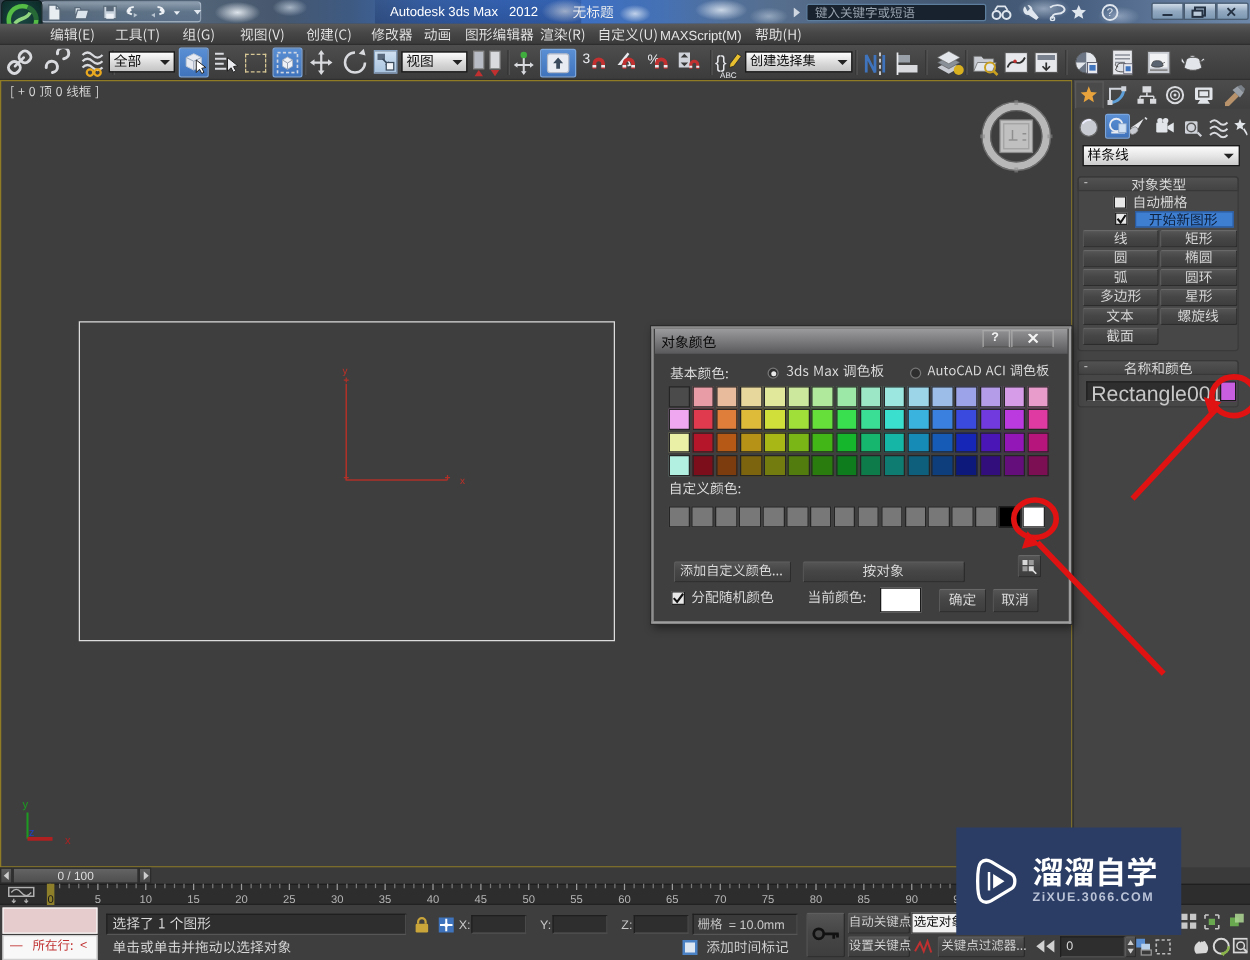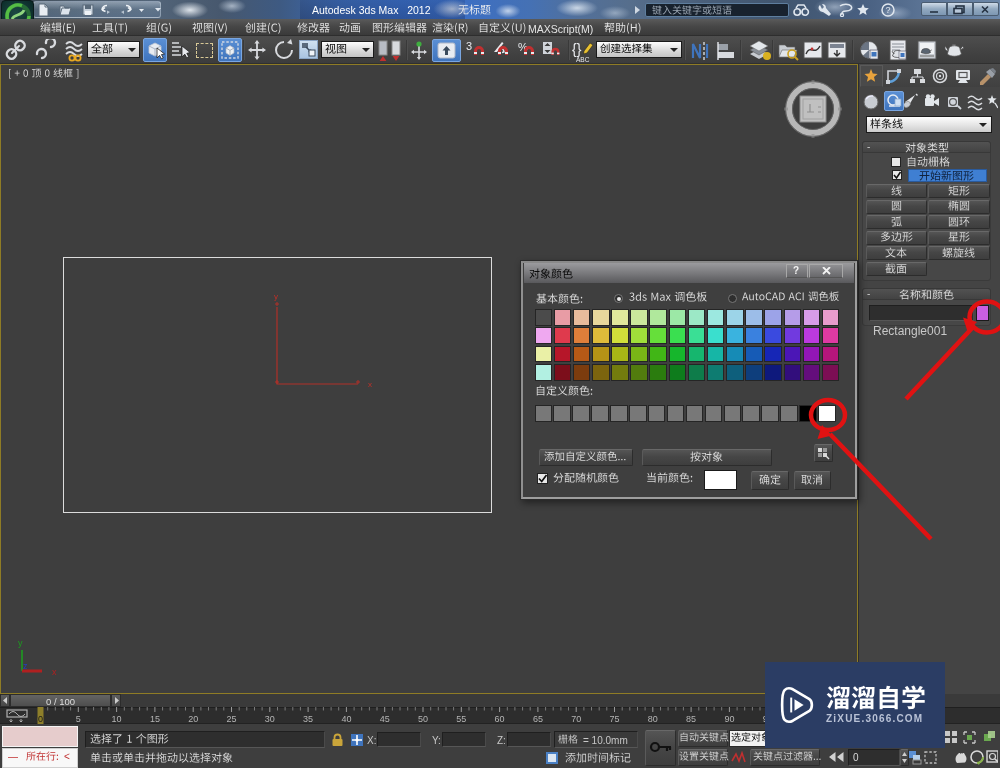--- a/index.html
+++ b/index.html
@@ -733,21 +733,21 @@
 <svg style="position:absolute;left:899px;top:289px;overflow:visible" width="57" height="15">
     <g fill="#dcdcdc" transform="translate(0,9.7) scale(0.0110)">
       <use href="#g540d" x="0"></use>
       <use href="#g79f0" x="1000"></use>
       <use href="#g548c" x="2000"></use>
       <use href="#g989c" x="3000"></use>
       <use href="#g8272" x="4000"></use>
     </g>
   </svg>
 <div style="position:absolute;left:869px;top:305px;width:105px;height:16px;background:#2e2e2e;border:1px solid #1f1f1f;border-bottom-color:#565656;border-right-color:#4a4a4a"></div>
-<div class="abs" style="left:873px;top:324px;font-size:12px;color:#c8c8c8">Rectangle001</div>
+<div class="abs" style="left:873px;top:306px;font-size:17px;color:#c8c8c8">Rectangle001</div>
 <div style="position:absolute;left:976px;top:305px;width:13px;height:16px;background:#c95fe0;border:1px solid #1a1a1a"></div>
 <div style="position:absolute;left:520px;top:260px;width:338px;height:240px;background:#2b2b2b;box-shadow:2px 3px 7px rgba(0,0,0,.45)"></div>
 <div style="position:absolute;left:521px;top:261px;width:336px;height:238px;background:#3f3f3f;border:2px solid #9e9e9e;border-top-color:#8a8a8a;border-left-color:#8f8f8f"></div>
 <div style="position:absolute;left:524px;top:263px;width:330px;height:20px;background:linear-gradient(#9b9b9e,#77777a 55%,#59595c)"></div>
 <svg style="position:absolute;left:529px;top:268px;overflow:visible" width="46" height="15">
     <g fill="#0a0a0a" transform="translate(0,9.7) scale(0.0110)">
       <use href="#g5bf9" x="0"></use>
       <use href="#g8c61" x="1000"></use>
       <use href="#g989c" x="2000"></use>
       <use href="#g8272" x="3000"></use>

